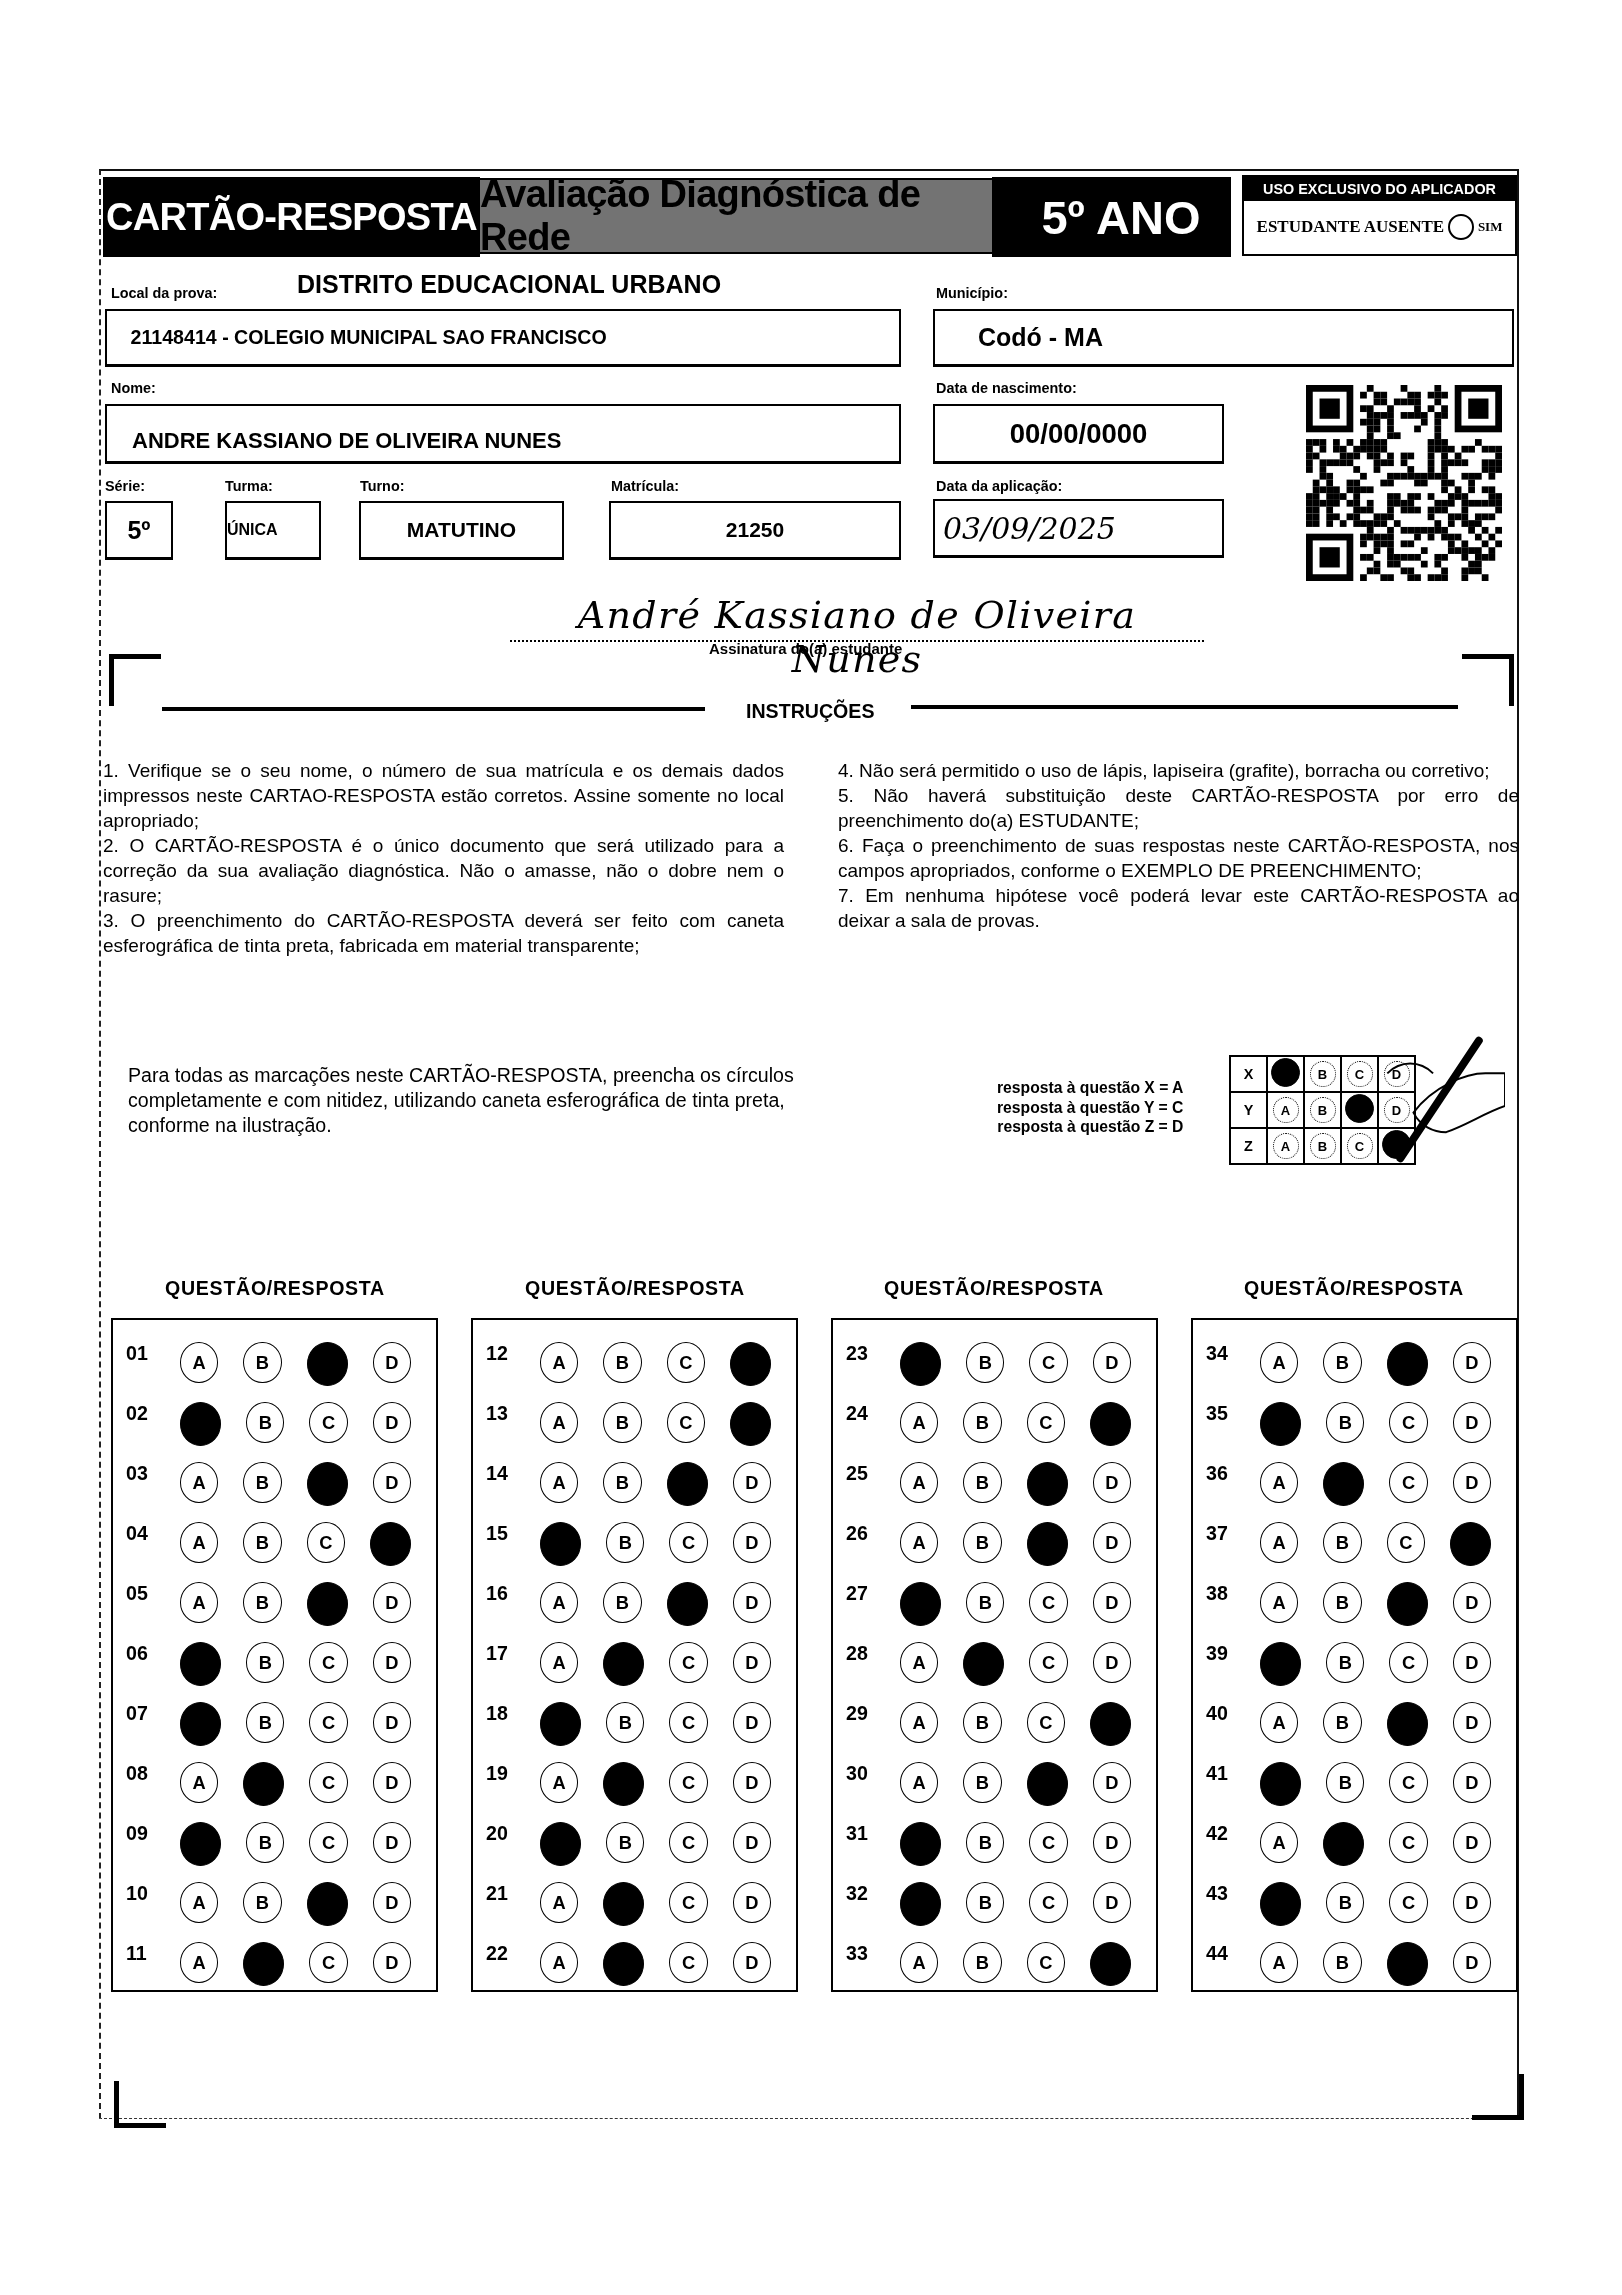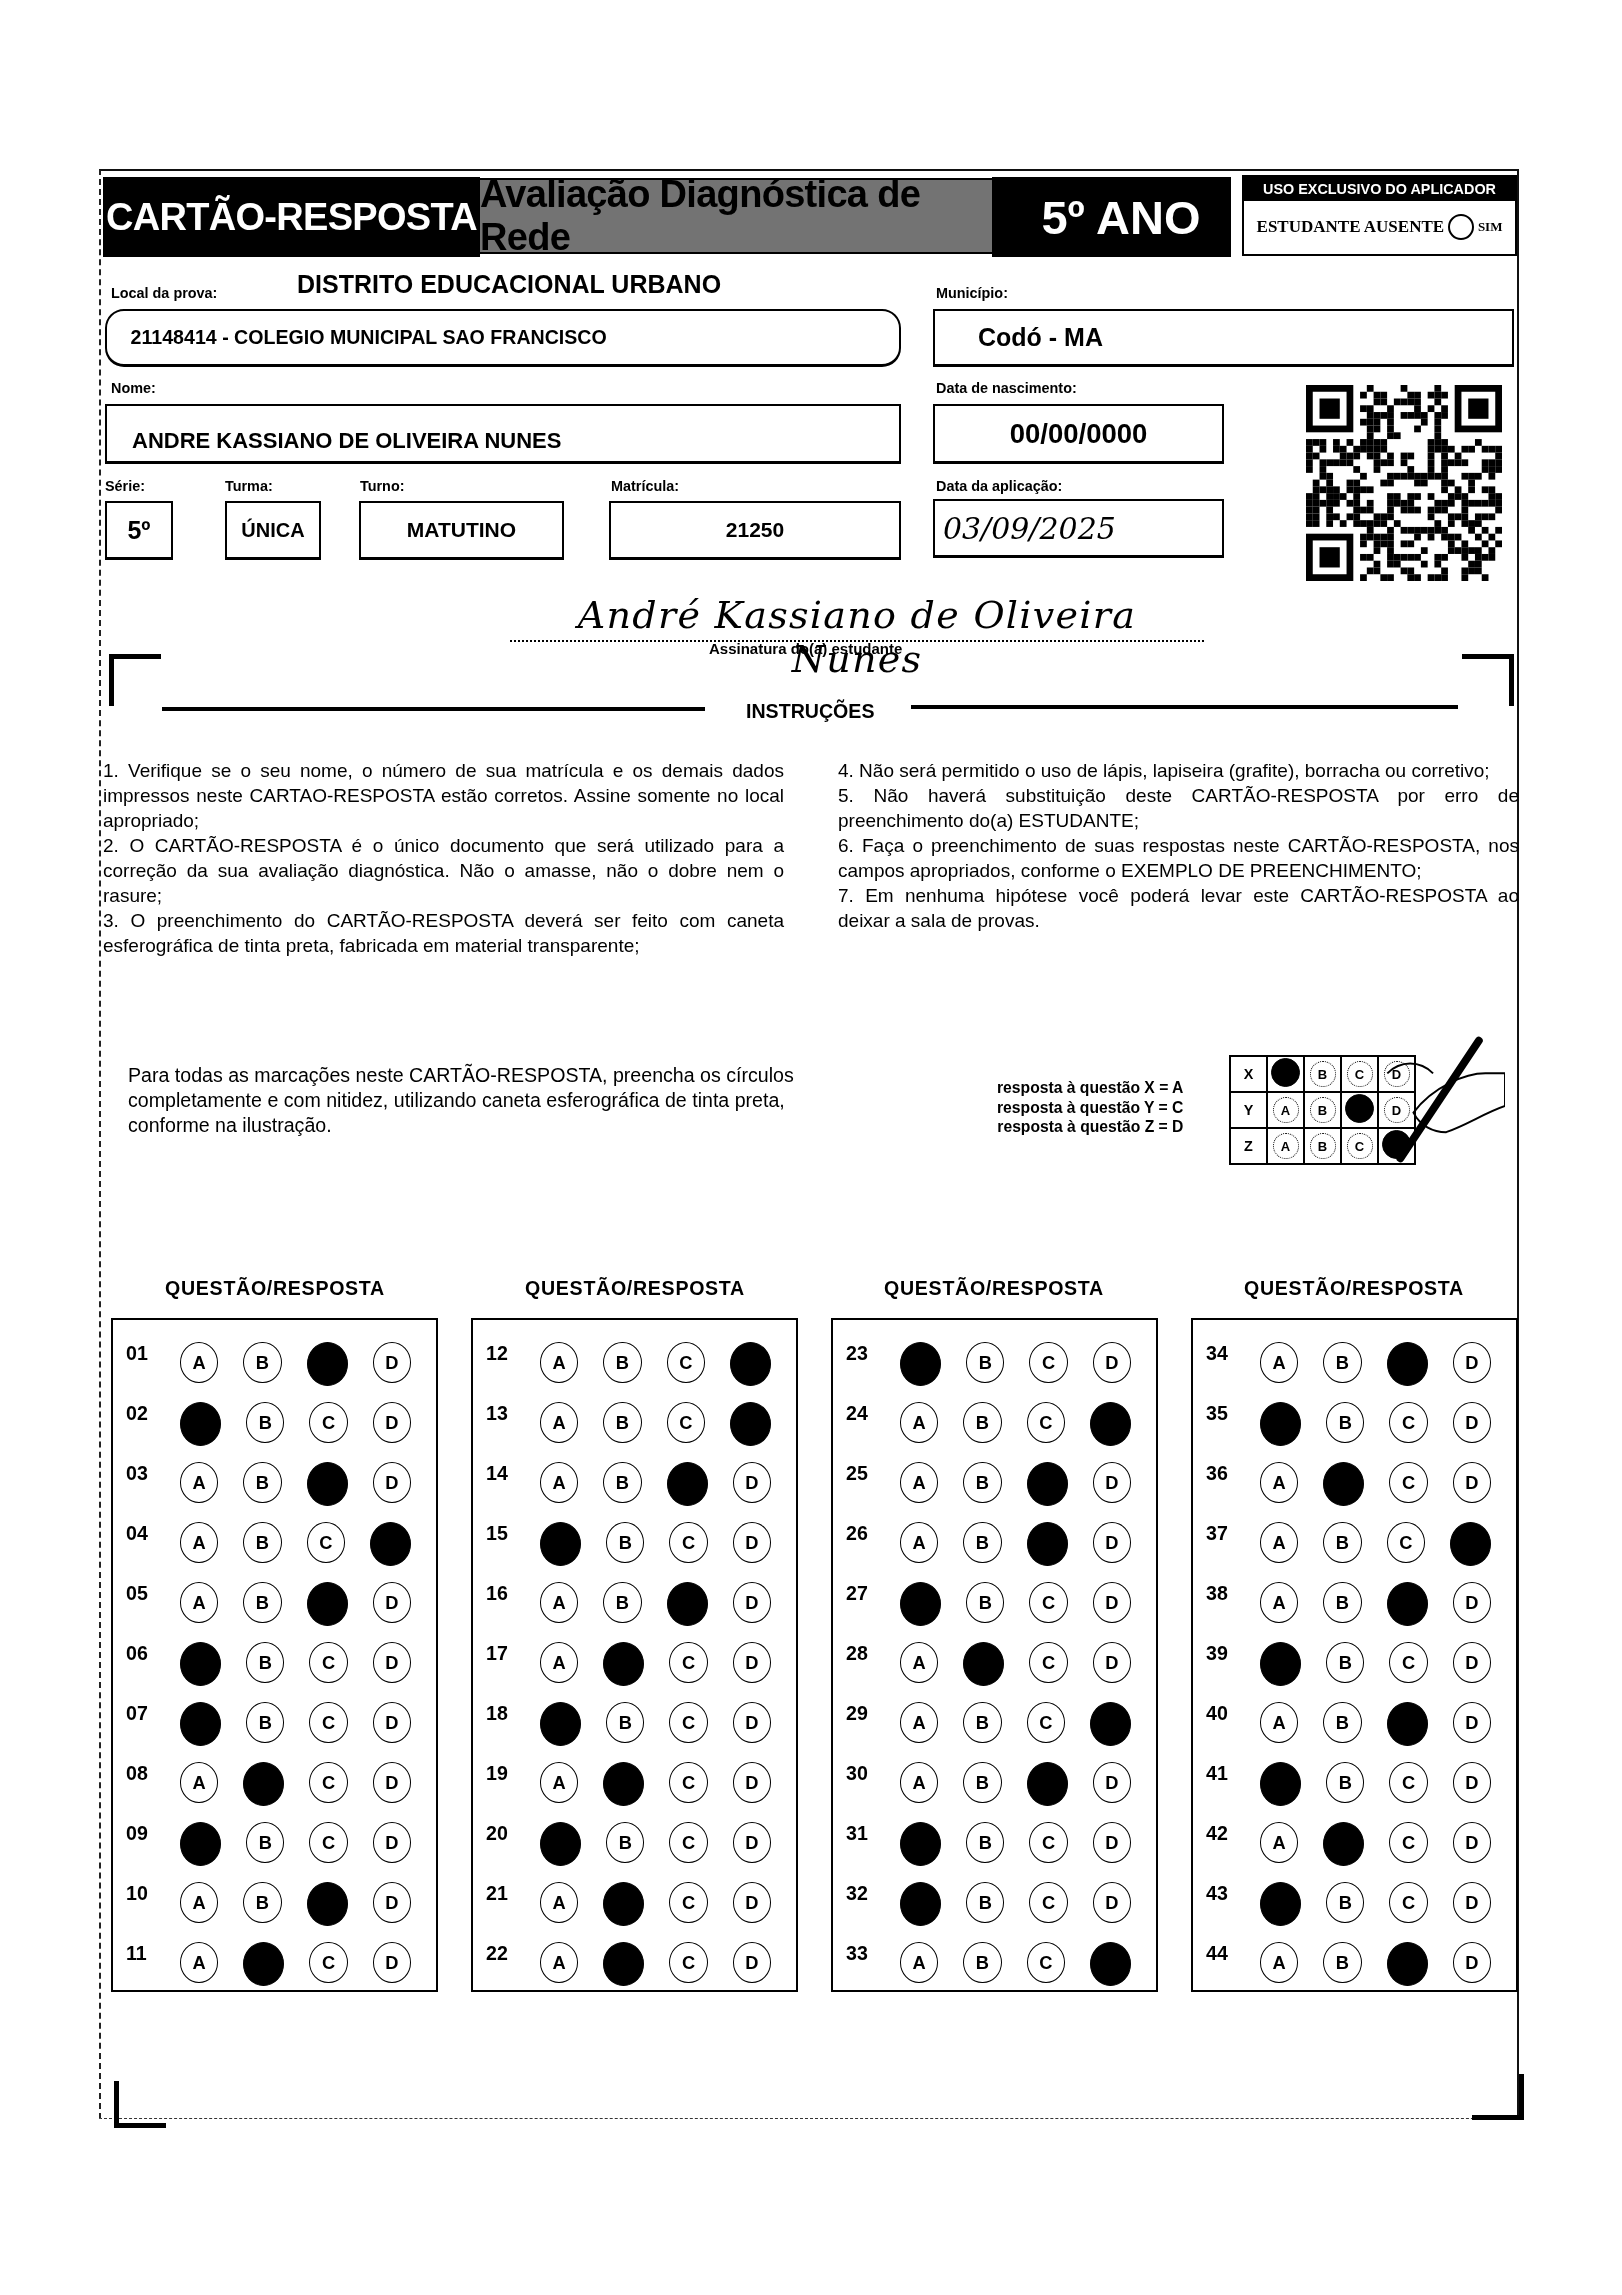--- a/index.html
+++ b/index.html
@@ -57,21 +57,21 @@
   <div class="aplic-top">USO EXCLUSIVO DO APLICADOR</div>
   <div class="aplic-body">
     <span>ESTUDANTE AUSENTE</span>
     <span class="aplic-circle"></span>
     <span style="font-size:13px">SIM</span>
   </div>
 </div>
 
 <div class="abs lbl" style="left:111px; top:285px;">Local da prova:</div>
 <div class="abs big-local" style="left:297px; top:270px;">DISTRITO EDUCACIONAL URBANO</div>
-<div class="abs field" style="left:105px; top:309px; width:796px; height:58px; padding-left:23.6px; font-size:19.6px;border-radius:19px;">
+<div class="abs field" style="left:105px; top:309px; width:796px; height:58px; padding-left:23.6px; font-size:19.6px;">
   <span>21148414 - COLEGIO MUNICIPAL SAO FRANCISCO</span>
 </div>
 <div class="abs lbl" style="left:936px; top:285px;">Município:</div>
 <div class="abs field" style="left:933px; top:309px; width:581px; height:58px; padding-left:43px; font-size:25px;">
   <span>Codó - MA</span>
 </div>
 
 <div class="abs lbl" style="left:111px; top:380px;">Nome:</div>
 <div class="abs field" style="left:105px; top:404px; width:796px; height:60px; padding-left:25px; padding-top:15.7px; font-size:22px;">
   <span>ANDRE KASSIANO DE OLIVEIRA NUNES</span>
@@ -419,21 +419,21 @@
       <rect x="23" y="28" width="1" height="1"></rect>
       <rect x="26" y="28" width="1" height="1"></rect>
     </g>
 </svg>
 
 <div class="abs lbl" style="left:105px; top:478px;">Série:</div>
 <div class="abs field" style="left:105px; top:501px; width:68px; height:59px; justify-content:center; font-size:25px;">
   <span>5º</span>
 </div>
 <div class="abs lbl" style="left:225px; top:478px;">Turma:</div>
-<div class="abs field" style="left:225px; top:501px; width:96px; height:59px; justify-content:center; font-size:20px;">
+<div class="abs field" style="left:225px; top:501px; width:96px; height:59px; font-size:16px;">
   <span>ÚNICA</span>
 </div>
 <div class="abs lbl" style="left:360px; top:478px;">Turno:</div>
 <div class="abs field" style="left:359px; top:501px; width:205px; height:59px; justify-content:center; font-size:21px;">
   <span>MATUTINO</span>
 </div>
 <div class="abs lbl" style="left:611px; top:478px;">Matrícula:</div>
 <div class="abs field" style="left:609px; top:501px; width:292px; height:59px; justify-content:center; font-size:21px;">
   <span>21250</span>
 </div>

